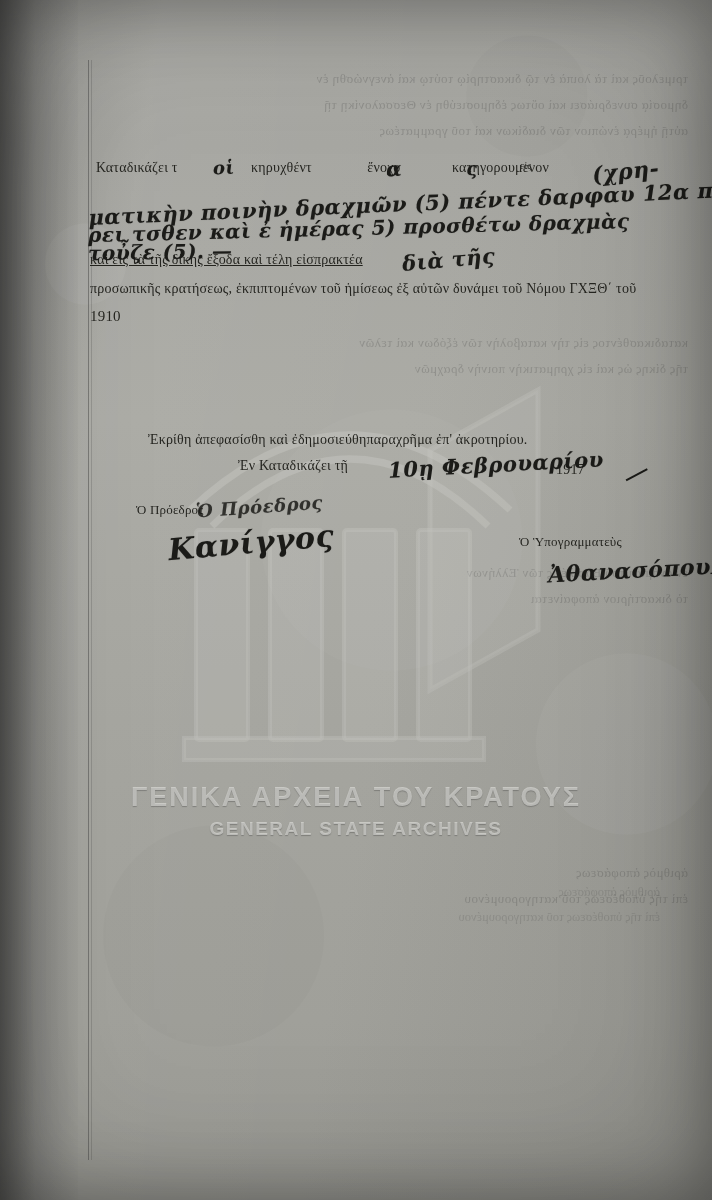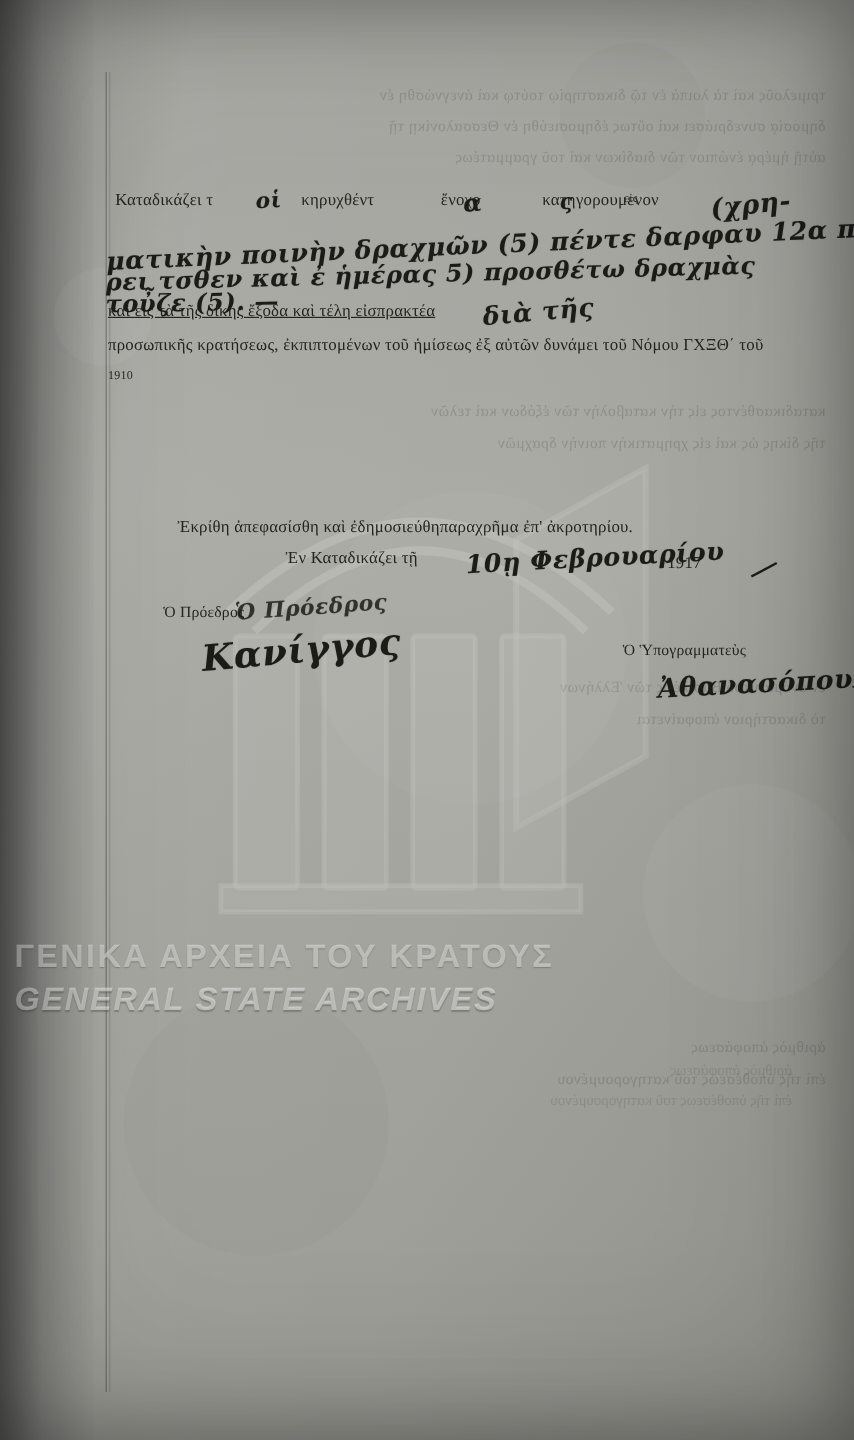--- a/index.html
+++ b/index.html
@@ -101,21 +101,21 @@
   }
   .line1 { left: 96px; top: 160px; font-size: 14px; }
   .line1 .gap { display: inline-block; }
   .line-eis {
     position: absolute;
     left: 520px; top: 160px;
     font-size: 10px;
   }
   .line2 { left: 90px; top: 252px; font-size: 14px; text-decoration: underline; }
   .line3 { left: 90px; top: 281px; font-size: 14px; font-family: Liberation Serif, serif; }
-  .line4 { left: 90px; top: 308px; font-size: 10px; }
+  .line4 { left: 90px; top: 308px; font-size: 15px; }
   .line-ekdothi { left: 148px; top: 432px; font-size: 14px; }
   .line-en { left: 238px; top: 458px; font-size: 14px; }
   .year { position: absolute; left: 556px; top: 462px; font-size: 14px; }
   .sig-left-label { left: 136px; top: 502px; font-size: 13px; }
   .sig-right-label { left: 519px; top: 534px; font-size: 13px; }
 
   
   .hand {
     position: absolute;
     color: #1b1b18;
@@ -147,29 +147,30 @@
     top: 330px;
     width: 440px;
     height: 470px;
     opacity: 0.30;
     pointer-events: none;
   }
   .watermark svg { width: 100%; height: 100%; display: block; }
 
   .wm-text {
     position: absolute;
-    left: 12px; right: 0;
+    left: 0; right: 0;
+    text-align: center;
     color: rgba(235,235,232,0.55);
     font-family: "Liberation Sans", sans-serif;
     font-weight: bold;
     pointer-events: none;
     text-shadow: 0 1px 1px rgba(60,60,60,0.35);
   }
   #wm-greek { top: 782px; font-size: 27px; letter-spacing: 2px; }
-  #wm-english { top: 818px; font-size: 27px; letter-spacing: 1.5px; font-style: italic; }
+  #wm-english { top: 818px; font-size: 19px; letter-spacing: 1.5px; }
 
   
   .bleed-block {
     position: absolute;
     color: rgba(60,60,60,0.18);
     font-family: "Liberation Serif", serif;
     font-size: 12.5px;
     line-height: 25px;
     transform: scaleX(-1);
     white-space: pre-wrap;

